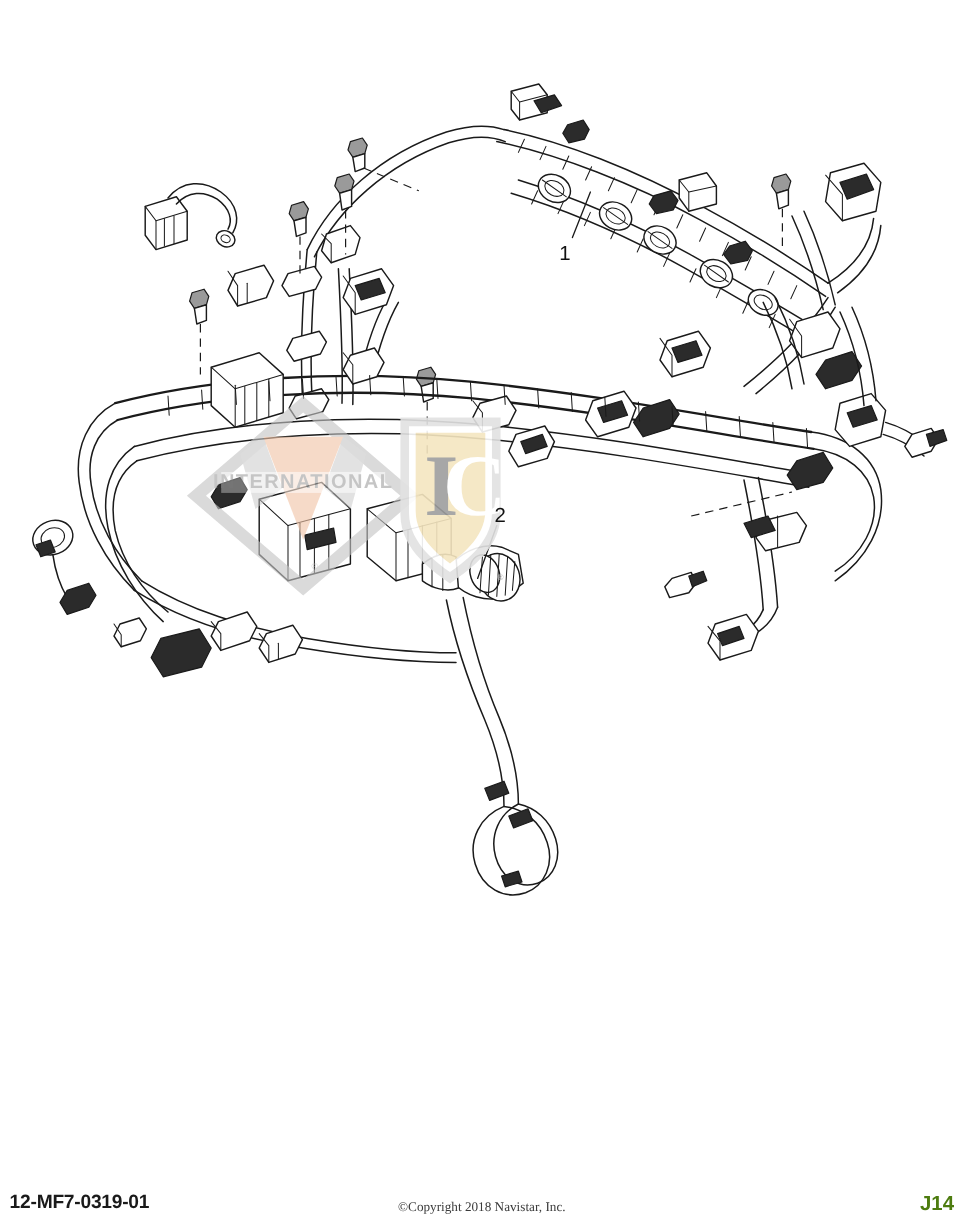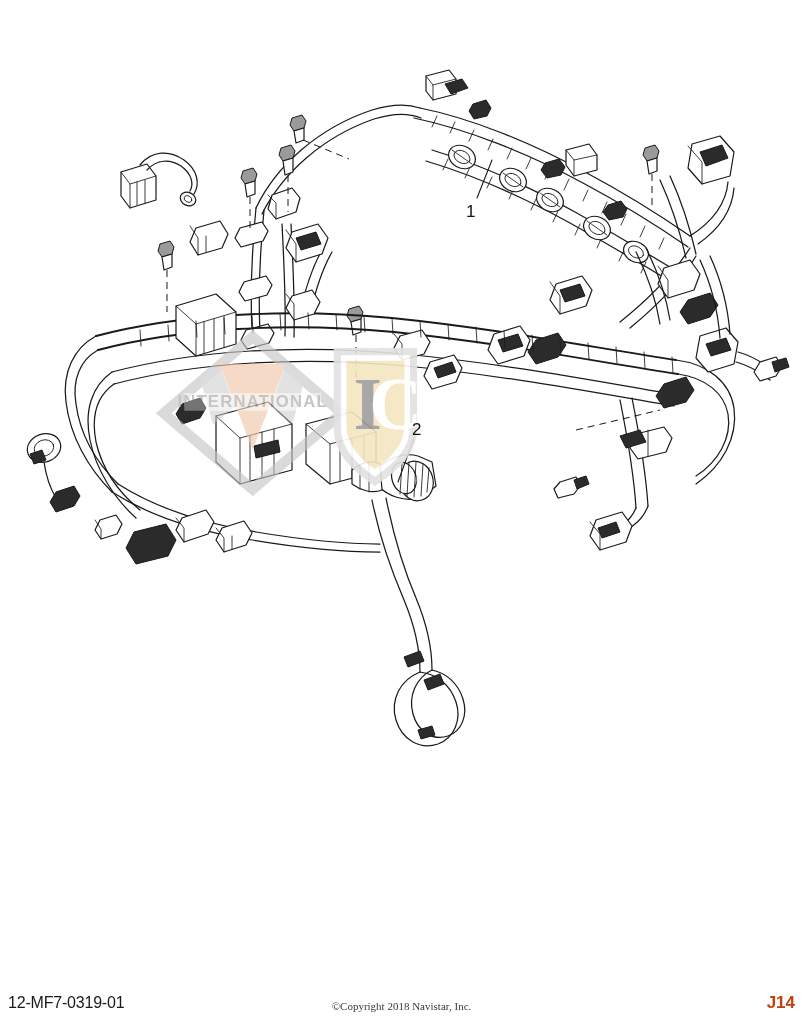--- a/index.html
+++ b/index.html
@@ -67,21 +67,21 @@
     top: 960px;
     width: 803px;
     height: 64px;
   }
   #footer-doc-number {
     position: absolute;
     left: 8px;
     top: 34px;
     font-family: "Liberation Sans", sans-serif;
     font-size: 16px;
-    font-weight: normal;
+    font-weight: bold;
     letter-spacing: -0.2px;
     color: #1a1a1a;
     white-space: nowrap;
   }
   #footer-copyright {
     position: absolute;
     left: 0;
     top: 40px;
     width: 803px;
     text-align: center;
@@ -91,21 +91,21 @@
     color: #3a3a3a;
     white-space: nowrap;
   }
   #footer-page-code {
     position: absolute;
     right: 8px;
     top: 33px;
     font-family: "Liberation Sans", sans-serif;
     font-size: 17px;
     font-weight: bold;
-    color: #c2410c;
+    color: #4d7c0f;
     white-space: nowrap;
   }
 </style>
 </head>
 <body>
 
 <div id="page">
 
   <div id="drawing-area">
     <svg viewBox="0 0 803 960" xmlns="http://www.w3.org/2000/svg">

